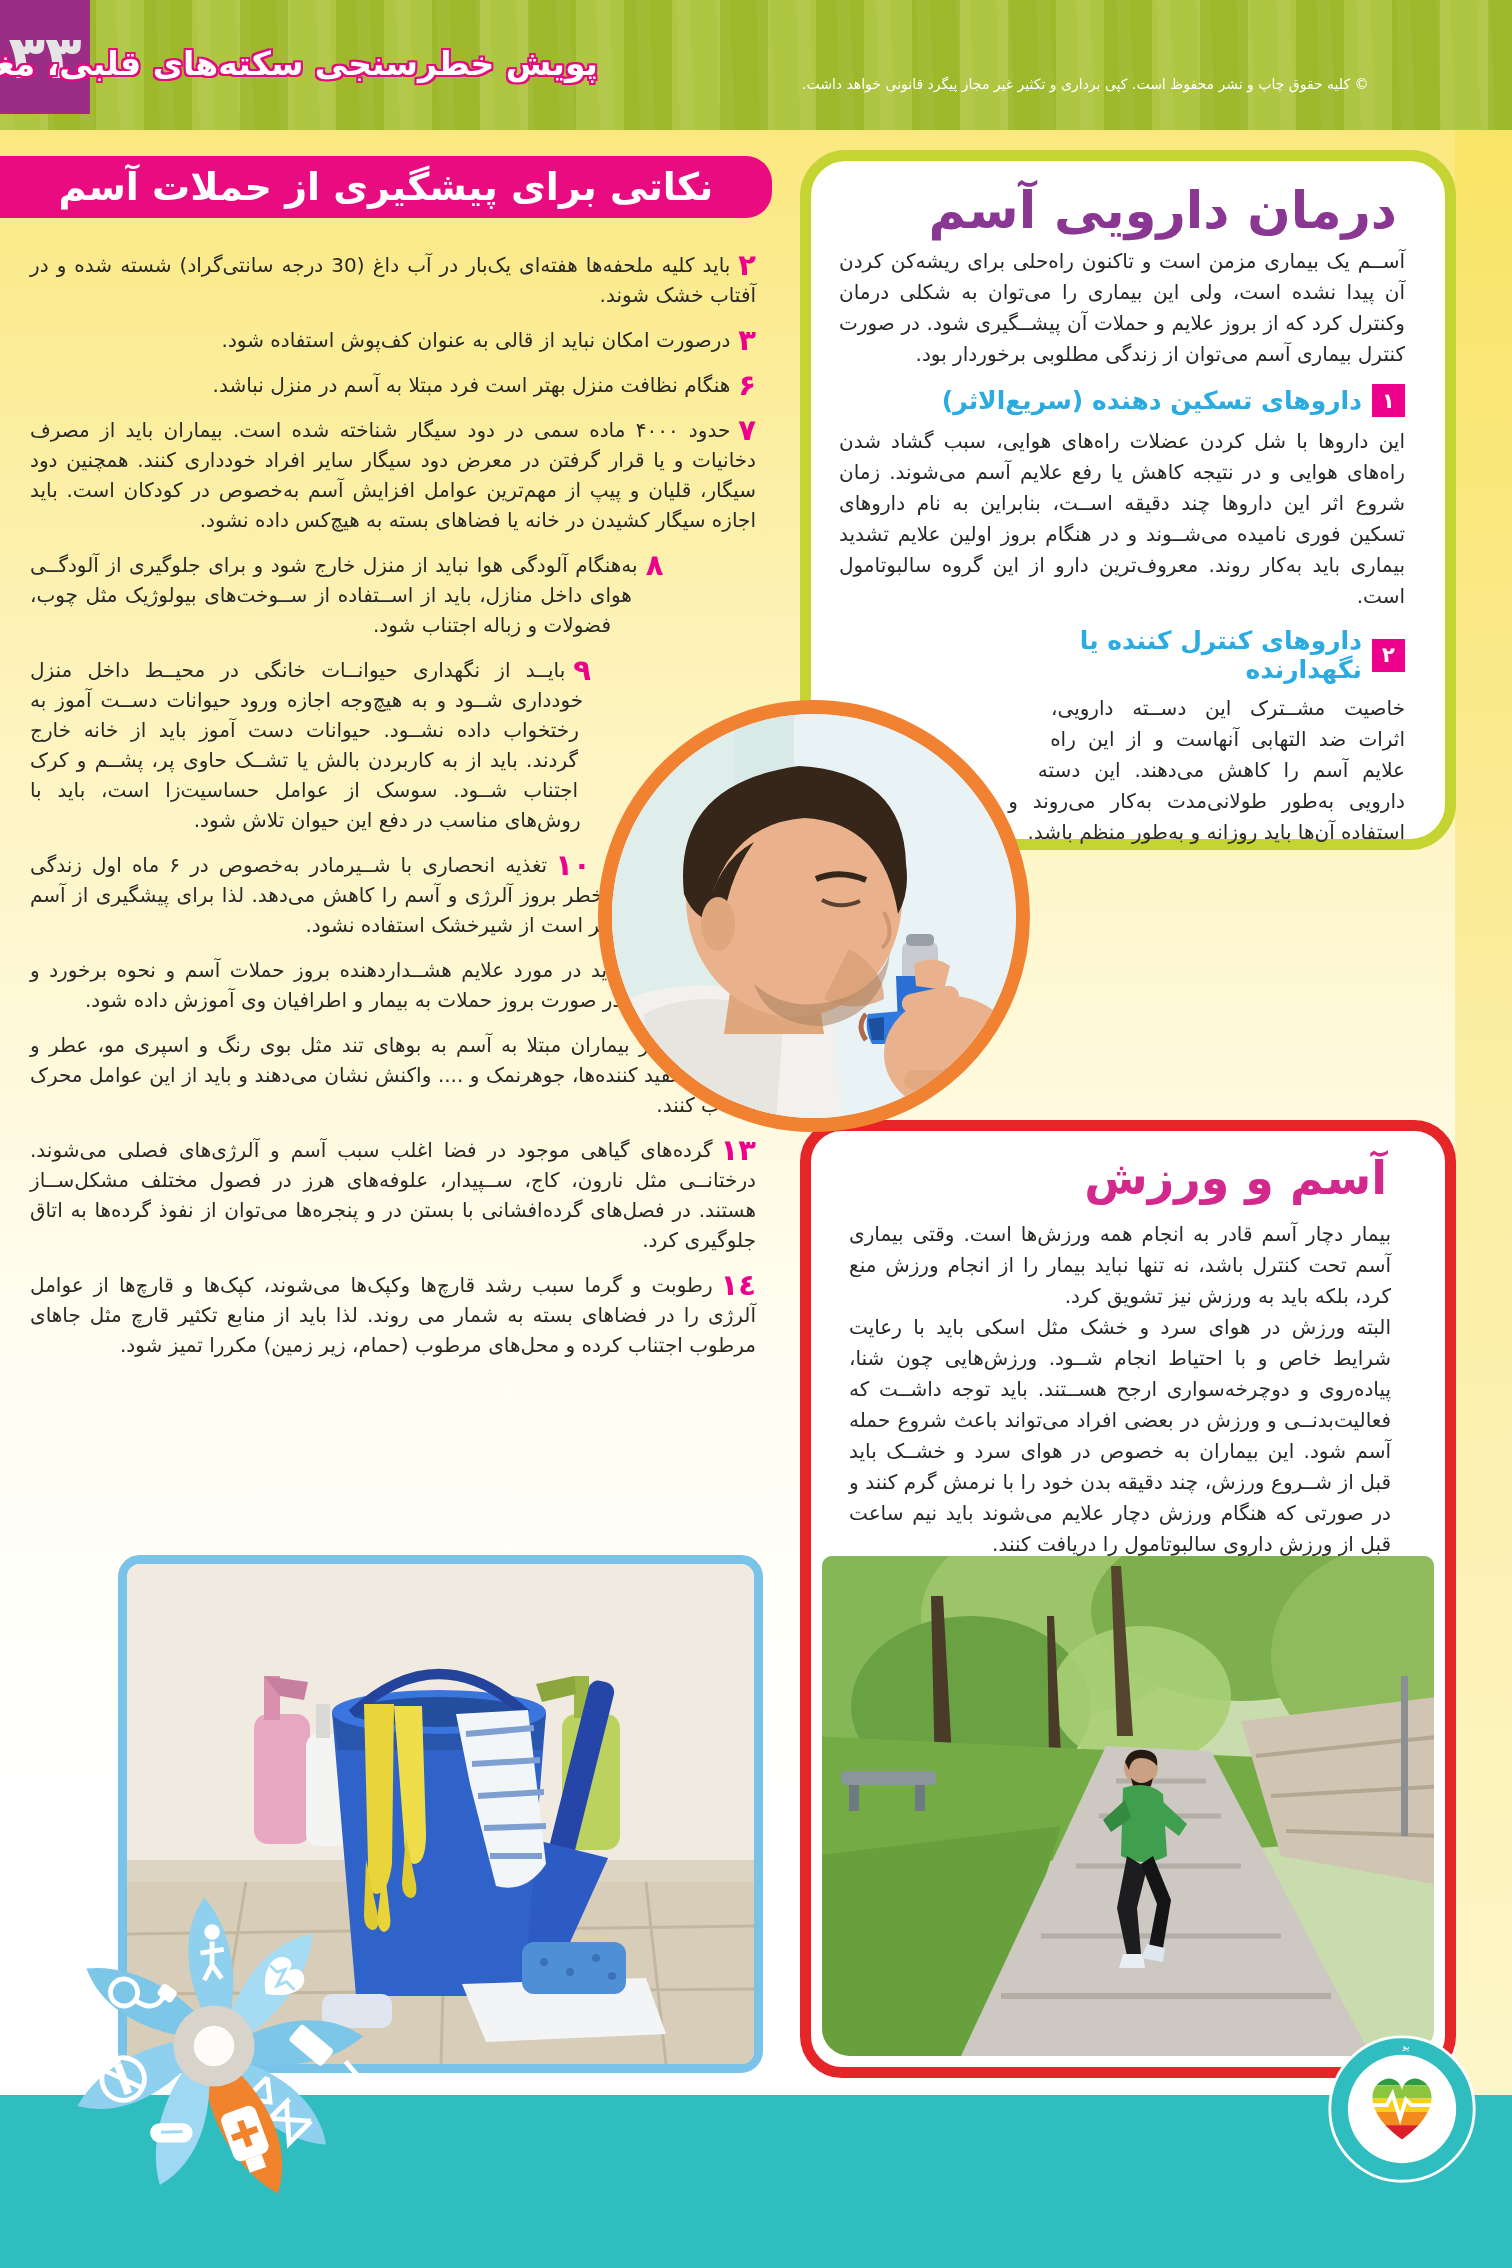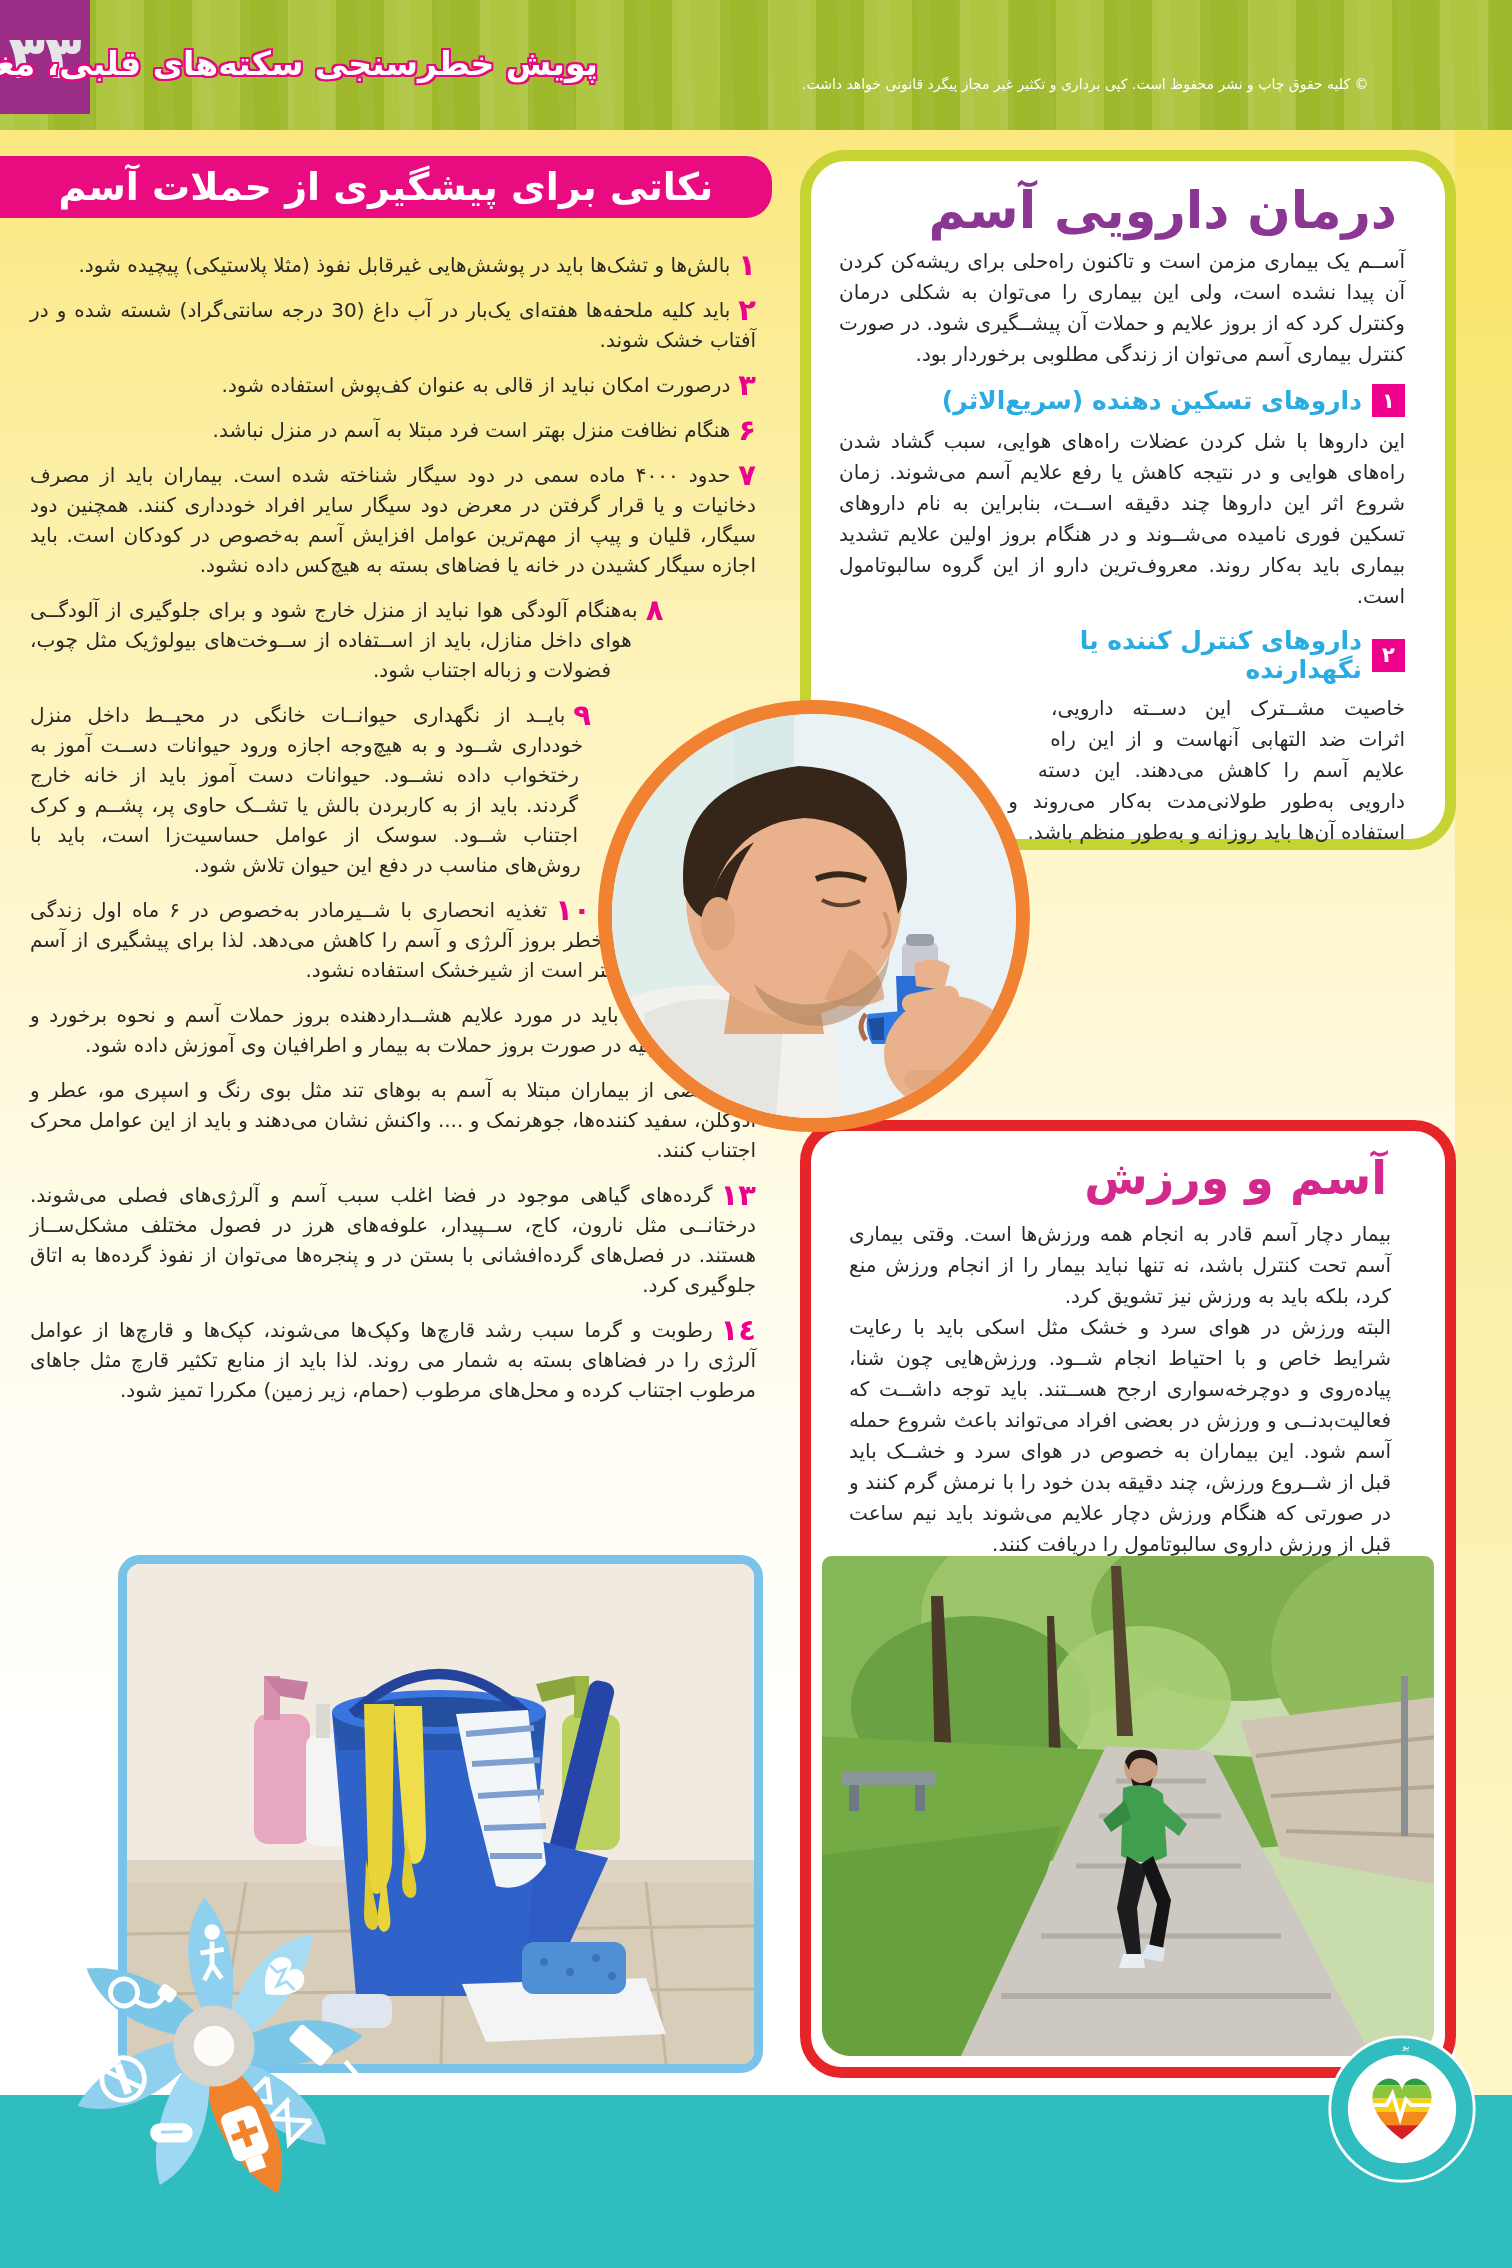--- a/index.html
+++ b/index.html
@@ -116,21 +116,20 @@
     <div class="header-copy">© کلیه حقوق چاپ و نشر محفوظ است. کپی برداری و تکثیر غیر مجاز پیگرد قانونی خواهد داشت.</div>
   </div>
 
   <div class="right-strip"></div>
 
   <div class="prev-heading">
     <span>نکاتی برای پیشگیری از حملات آسم</span>
   </div>
 
   <div class="prev-list">
-    <div class="item"><span class="num">۱</span><span>بالش‌ها و تشک‌ها باید در پوشش‌هایی غیرقابل نفوذ (مثلا پلاستیکی) پیچیده شود.</span></div>
     <div class="item"><span class="num">۲</span><span>باید کلیه ملحفه‌ها هفته‌ای یک‌بار در آب داغ (30 درجه سانتی‌گراد) شسته شده و در آفتاب خشک شوند.</span></div>
     <div class="item"><span class="num">۳</span><span>درصورت امکان نباید از قالی به عنوان کف‌پوش استفاده شود.</span></div>
     <div class="item"><span class="num">۶</span><span>هنگام نظافت منزل بهتر است فرد مبتلا به آسم در منزل نباشد.</span></div>
     <div class="item"><span class="num">۷</span><span>حدود ۴۰۰۰ ماده سمی در دود سیگار شناخته شده است. بیماران باید از مصرف دخانیات و یا قرار گرفتن در معرض دود سیگار سایر افراد خودداری کنند. همچنین دود سیگار، قلیان و پیپ از مهم‌ترین عوامل افزایش آسم به‌خصوص در کودکان است. باید اجازه سیگار کشیدن در خانه یا فضاهای بسته به هیچ‌کس داده نشود.</span></div>
     <div class="float-circle-list"></div>
     <div class="item"><span class="num">۸</span><span>به‌هنگام آلودگی هوا نباید از منزل خارج شود و برای جلوگیری از آلودگــی هوای داخل منازل، باید از اســتفاده از ســوخت‌های بیولوژیک مثل چوب، فضولات و زباله اجتناب شود.</span></div>
     <div class="item"><span class="num">۹</span><span>بایــد از نگهداری حیوانــات خانگی در محیــط داخل منزل خودداری شــود و به هیچ‌وجه اجازه ورود حیوانات دســت آموز به رختخواب داده نشــود. حیوانات دست آموز باید از خانه خارج گردند. باید از به کاربردن بالش یا تشــک حاوی پر، پشــم و کرک اجتناب شــود. سوسک از عوامل حساسیت‌زا است، باید با روش‌های مناسب در دفع این حیوان تلاش شود.</span></div>
     <div class="item"><span class="num">۱۰</span><span>تغذیه انحصاری با شــیرمادر به‌خصوص در ۶ ماه اول زندگی خطر بروز آلرژی و آسم را کاهش می‌دهد. لذا برای پیشگیری از آسم بهتر است از شیرخشک استفاده نشود.</span></div>
     <div class="item"><span class="num">۱۱</span><span>باید در مورد علایم هشــداردهنده بروز حملات آسم و نحوه برخورد و اقدامات اولیه در صورت بروز حملات به بیمار و اطرافیان وی آموزش داده شود.</span></div>
     <div class="item"><span class="num">۱۲</span><span>بعضی از بیماران مبتلا به آسم به بوهای تند مثل بوی رنگ و اسپری مو، عطر و ادوکلن، سفید کننده‌ها، جوهرنمک و .... واکنش نشان می‌دهند و باید از این عوامل محرک اجتناب کنند.</span></div>

